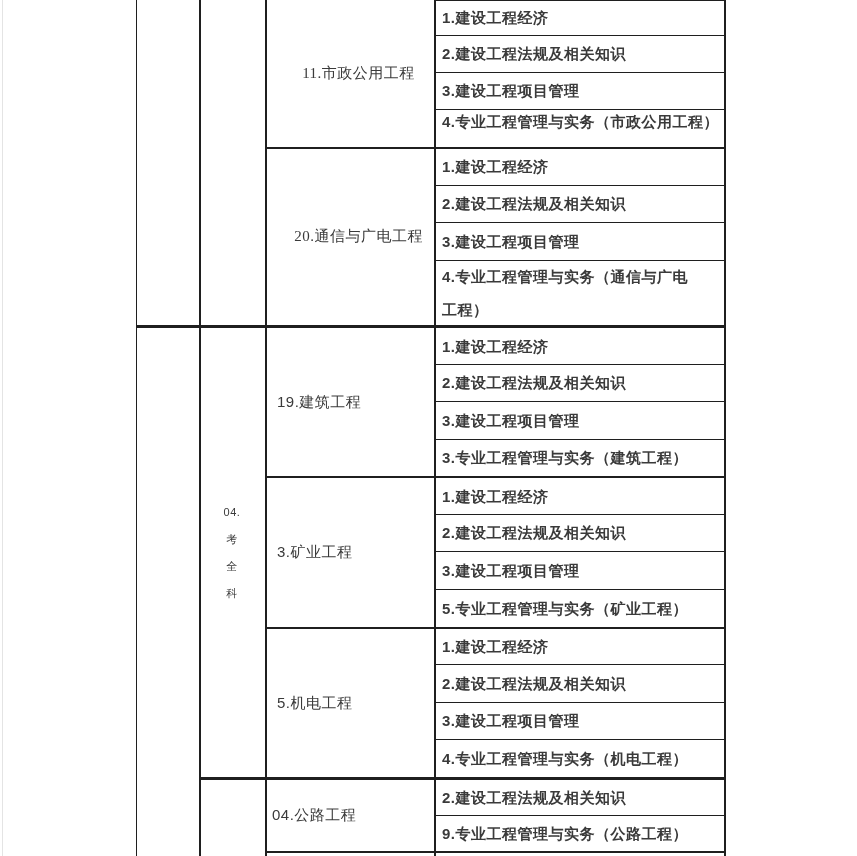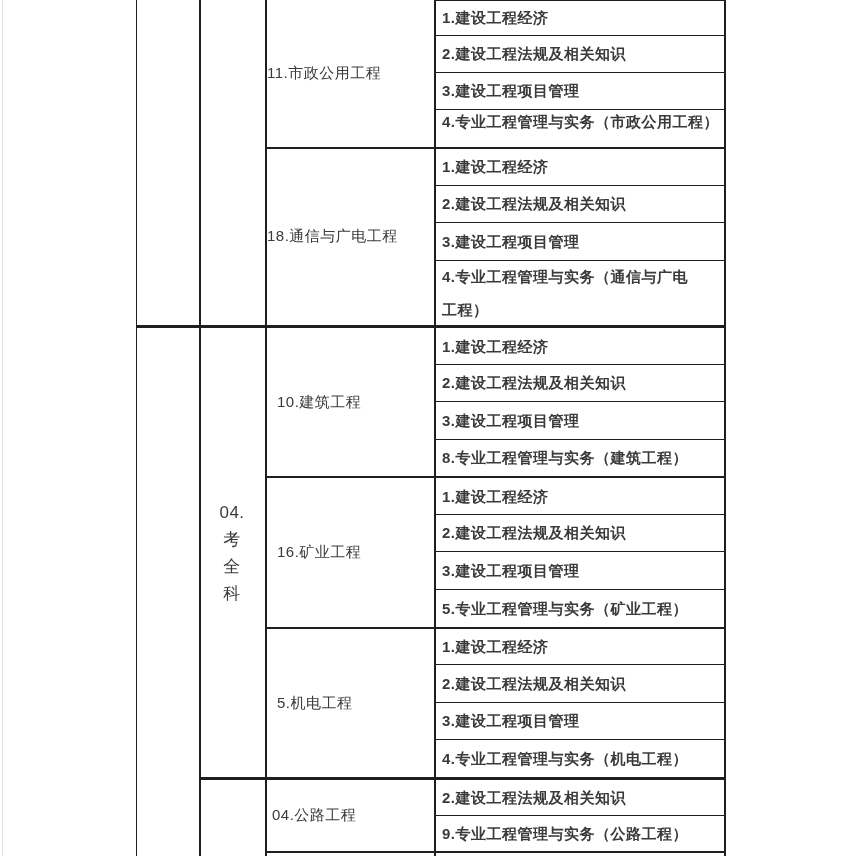--- a/index.html
+++ b/index.html
@@ -2,27 +2,27 @@
 <html><head>
 <meta charset="utf-8">
 <style>
   html,body{margin:0;padding:0;background:#ffffff;}
   #page{position:relative;width:857px;height:856px;overflow:hidden;
         font-family:"Liberation Sans","DejaVu Sans",sans-serif;}
   #page-edge{position:absolute;left:2px;top:0;width:1px;height:856px;}
   .vline,.hline{position:absolute;}
   .cell{position:absolute;display:flex;align-items:center;box-sizing:border-box;
         font-size:15px;letter-spacing:0.5px;white-space:normal;}
-  .cell-center{justify-content:flex-start;padding-left:2px;}
+  .cell-center{justify-content:center;padding-left:18px;font-family:Liberation Serif, serif;}
   .subject-cell{padding-left:8px;padding-right:4px;font-weight:bold;}
   .subject-text{line-height:1.4;}
   .subject-text.two-line{width:252px;line-height:33px;}
   .scope-cell{position:absolute;display:flex;flex-direction:column;
               justify-content:center;align-items:center;box-sizing:border-box;}
-  .scope-line{line-height:27px;font-size:17px;text-align:right;letter-spacing:0.5px;}
+  .scope-line{line-height:27px;font-size:11px;text-align:right;letter-spacing:0.5px;}
 </style>
 </head>
 <body>
 
 <div id="page" style="background: rgb(255, 255, 255);">
   <div id="page-edge" style="background: rgb(228, 228, 228);"></div>
   <div id="table">
       <div class="cell" style="left: 136px; top: 0px; width: 63px; height: 325px;"></div>
       <div class="cell" style="left: 136px; top: 328px; width: 63px; height: 528px;"></div>
       <div class="cell" style="left: 199px; top: 0px; width: 66px; height: 325px;"></div>
@@ -38,51 +38,51 @@
       <div class="cell subject-cell" style="left: 434px; top: 35px; width: 290px; height: 37px; color: rgb(58, 58, 58);">
         <span class="subject-text">2.建设工程法规及相关知识</span>
       </div>
       <div class="cell subject-cell" style="left: 434px; top: 72px; width: 290px; height: 37px; color: rgb(58, 58, 58);">
         <span class="subject-text">3.建设工程项目管理</span>
       </div>
       <div class="cell subject-cell" style="left: 434px; top: 109px; width: 290px; height: 25px; color: rgb(58, 58, 58);">
         <span class="subject-text">4.专业工程管理与实务（市政公用工程）</span>
       </div>
       <div class="cell cell-center" style="left: 265px; top: 148px; width: 169px; height: 177px; color: rgb(58, 58, 58);">
-        <span>18.通信与广电工程</span>
+        <span>20.通信与广电工程</span>
       </div>
       <div class="cell subject-cell" style="left: 434px; top: 148px; width: 290px; height: 37px; color: rgb(58, 58, 58);">
         <span class="subject-text">1.建设工程经济</span>
       </div>
       <div class="cell subject-cell" style="left: 434px; top: 185px; width: 290px; height: 37px; color: rgb(58, 58, 58);">
         <span class="subject-text">2.建设工程法规及相关知识</span>
       </div>
       <div class="cell subject-cell" style="left: 434px; top: 222px; width: 290px; height: 38px; color: rgb(58, 58, 58);">
         <span class="subject-text">3.建设工程项目管理</span>
       </div>
       <div class="cell subject-cell" style="left: 434px; top: 260px; width: 290px; height: 65px; color: rgb(58, 58, 58);">
         <span class="subject-text two-line">4.专业工程管理与实务（通信与广电工程）</span>
       </div>
       <div class="cell" style="padding-left: 12px; left: 265px; top: 328px; width: 169px; height: 148px; color: rgb(58, 58, 58);">
-        <span>10.建筑工程</span>
+        <span>19.建筑工程</span>
       </div>
       <div class="cell subject-cell" style="left: 434px; top: 328px; width: 290px; height: 36px; color: rgb(58, 58, 58);">
         <span class="subject-text">1.建设工程经济</span>
       </div>
       <div class="cell subject-cell" style="left: 434px; top: 364px; width: 290px; height: 37px; color: rgb(58, 58, 58);">
         <span class="subject-text">2.建设工程法规及相关知识</span>
       </div>
       <div class="cell subject-cell" style="left: 434px; top: 401px; width: 290px; height: 38px; color: rgb(58, 58, 58);">
         <span class="subject-text">3.建设工程项目管理</span>
       </div>
       <div class="cell subject-cell" style="left: 434px; top: 439px; width: 290px; height: 37px; color: rgb(58, 58, 58);">
-        <span class="subject-text">8.专业工程管理与实务（建筑工程）</span>
+        <span class="subject-text">3.专业工程管理与实务（建筑工程）</span>
       </div>
       <div class="cell" style="padding-left: 12px; left: 265px; top: 478px; width: 169px; height: 149px; color: rgb(58, 58, 58);">
-        <span>16.矿业工程</span>
+        <span>3.矿业工程</span>
       </div>
       <div class="cell subject-cell" style="left: 434px; top: 478px; width: 290px; height: 36px; color: rgb(58, 58, 58);">
         <span class="subject-text">1.建设工程经济</span>
       </div>
       <div class="cell subject-cell" style="left: 434px; top: 514px; width: 290px; height: 37px; color: rgb(58, 58, 58);">
         <span class="subject-text">2.建设工程法规及相关知识</span>
       </div>
       <div class="cell subject-cell" style="left: 434px; top: 551px; width: 290px; height: 38px; color: rgb(58, 58, 58);">
         <span class="subject-text">3.建设工程项目管理</span>
       </div>

